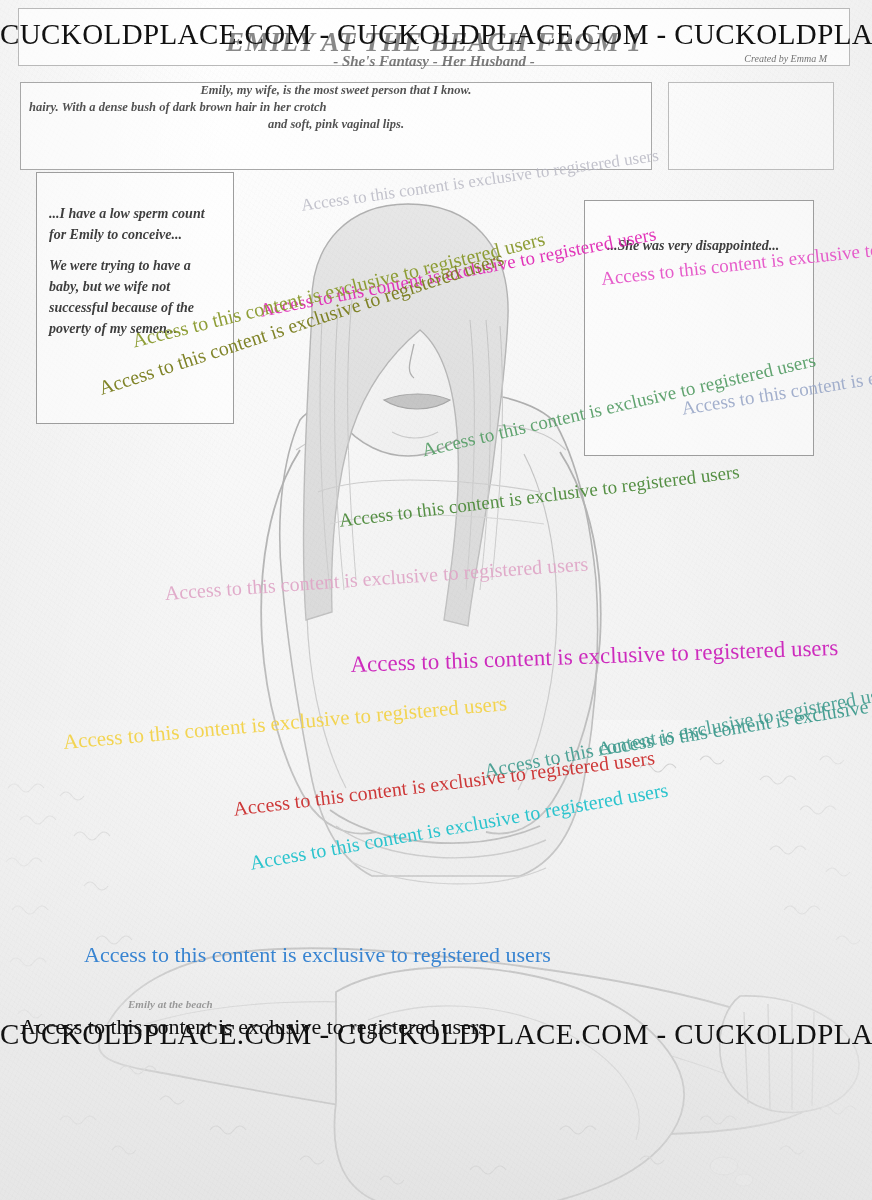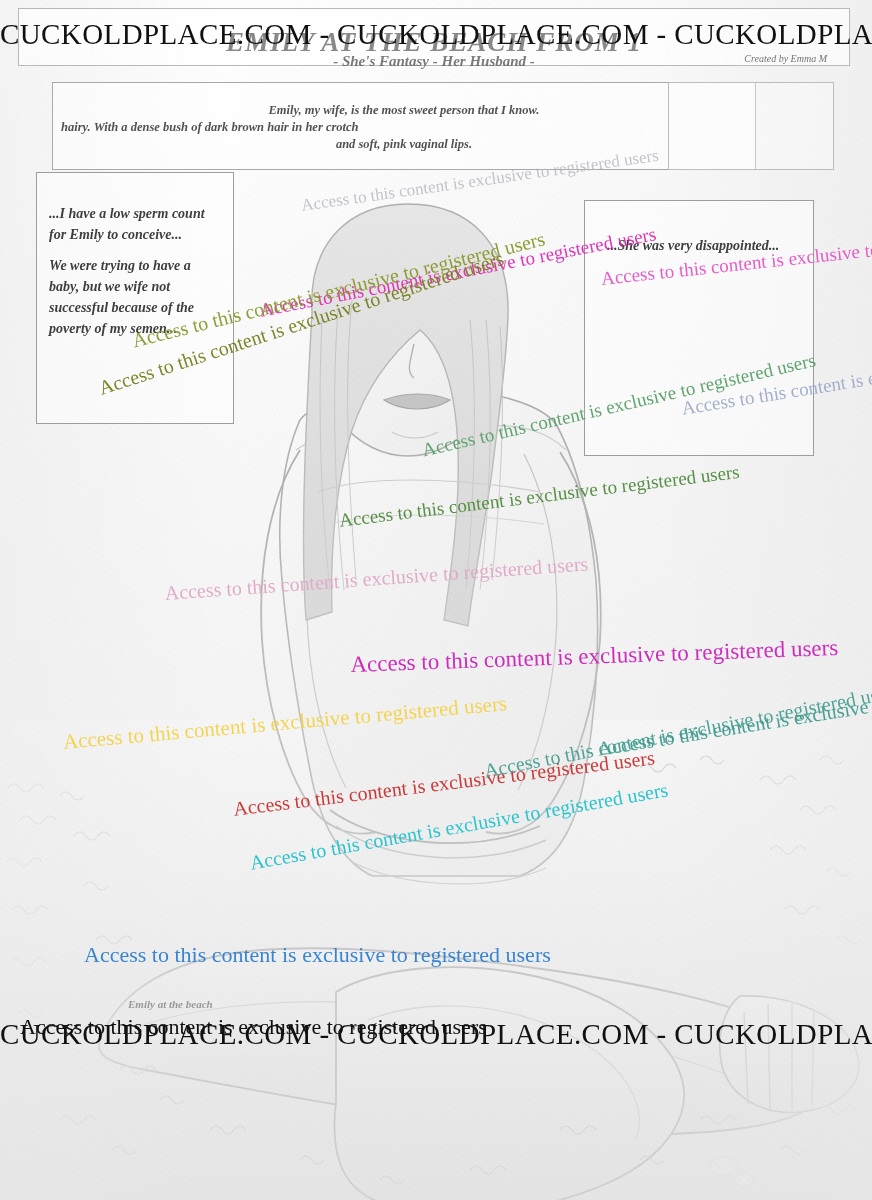--- a/index.html
+++ b/index.html
@@ -51,23 +51,23 @@
     position:absolute;left:0;right:0;top:44px;text-align:center;
     font-style:italic;font-weight:bold;font-size:15px;color:#5a5a5a;opacity:.8;
   }
   .header-credit{
     position:absolute;right:22px;top:44px;
     font-style:italic;font-weight:normal;font-size:10px;color:#5a5a5a;opacity:.85;
   }
 
   
   .desc-box{
-    position:absolute;left:52px;top:82px;width:704px;height:88px;
+    position:absolute;left:20px;top:82px;width:632px;height:88px;
     border:1px solid #a8a8a8;background:rgba(255,255,255,.55);
-    box-sizing:border-box;padding:20px 8px 0 8px;
+    box-sizing:border-box;padding:0 8px 0 8px;
   }
   .desc-box p{
     margin:0 0 2px 0;
     font-style:italic;font-weight:bold;font-size:12.5px;line-height:15px;
     color:#3f3f3f;opacity:.9;
   }
   .desc-box p.center{text-align:center;}
   .desc-right-box{
     position:absolute;left:668px;top:82px;width:166px;height:88px;
     border:1px solid #bcbcbc;background:rgba(255,255,255,.35);

